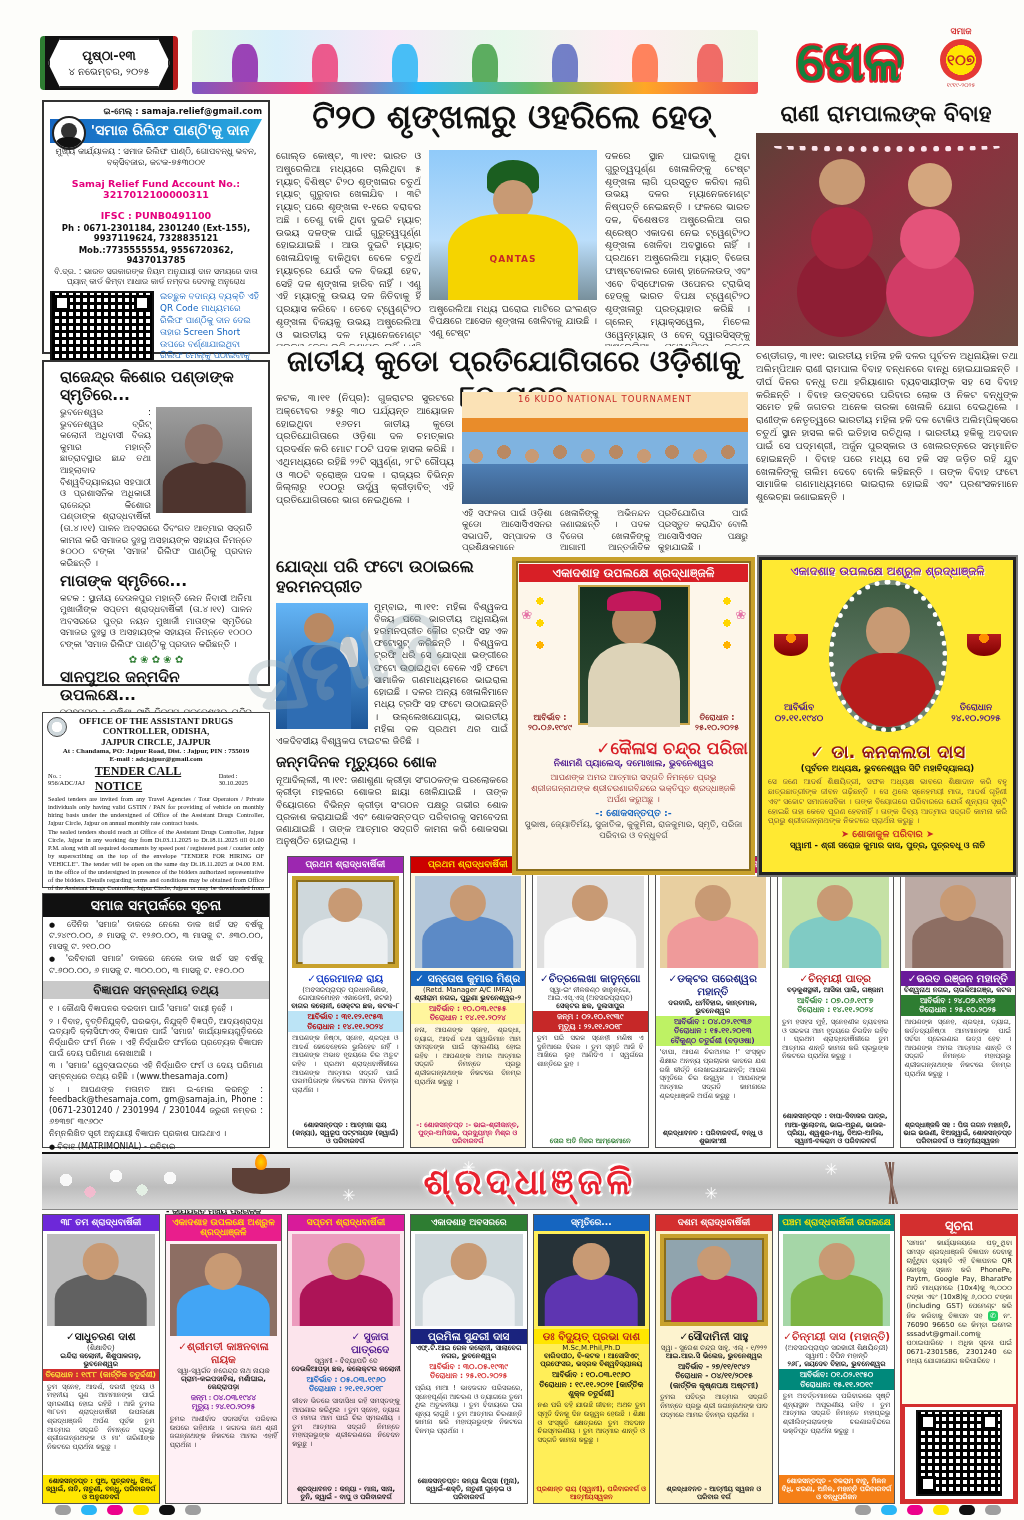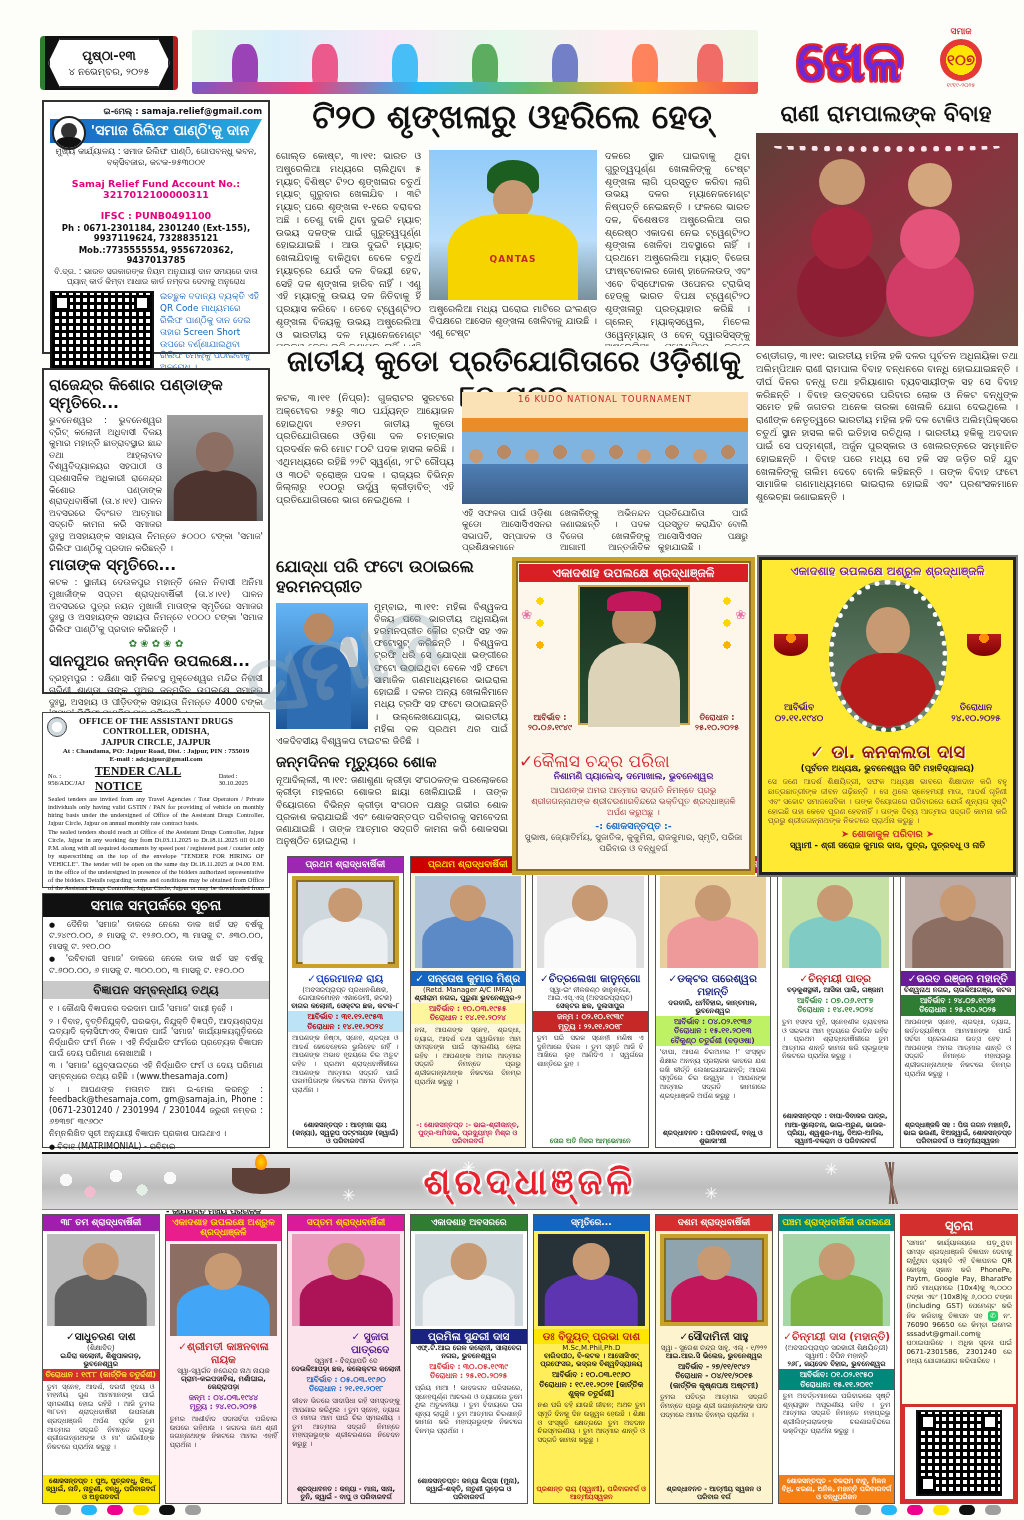--- a/index.html
+++ b/index.html
@@ -18,21 +18,21 @@
     clip-path:polygon(10% 0,90% 0,100% 50%,90% 100%,10% 100%,0 50%);
     display:flex;flex-direction:column;align-items:center;justify-content:center;gap:2px}
   .badge .l1{font-size:13px;font-weight:bold}
   .badge .l2{font-size:10px}
   .sports-banner{position:absolute;left:152px;top:4px;width:566px;height:64px;border-radius:3px;
     background:linear-gradient(90deg,#e7f6e9,#d9f0fa 15%,#f7e9f7 35%,#e8f8ec 55%,#fdeef2 75%,#eef6e6);overflow:hidden}
   .sports-banner .fig{position:absolute;bottom:4px;width:26px;height:46px;border-radius:40% 40% 30% 30%;opacity:.85}
   .sports-banner .grass{position:absolute;left:0;bottom:0;width:100%;height:12px;
     background:linear-gradient(90deg,#7e57c2,#ec407a,#29b6f6,#66bb6a,#ffa726,#ef5350)}
   .khela{position:absolute;left:728px;top:0;width:164px;height:72px;display:flex;align-items:center;justify-content:center;
-    font-size:54px;font-weight:bold;color:#6d28d9;
+    font-size:54px;font-weight:bold;color:#15803d;
     text-shadow:-2px -2px 0 #e8212e,2px -2px 0 #e8212e,-2px 2px 0 #e8212e,2px 2px 0 #e8212e,0 0 6px #fff}
   .mlogo{position:absolute;left:898px;top:0;width:46px;height:72px;text-align:center}
   .mlogo .lp{font-size:9px;color:#d32f2f;font-weight:bold}
   .mlogo .ln{width:42px;height:42px;margin:2px auto 0;border-radius:50%;background:radial-gradient(circle,#ffe600 55%,#e53935 56%);
     display:flex;align-items:center;justify-content:center;font-size:15px;font-weight:bold;color:#c62828;border:2px solid #e53935}
   .mlogo .ly{font-size:6px;color:#c62828}
 
   
   .box{border:2px solid #333;background:#fff}
   .relief{left:42px;top:100px;width:228px;height:254px;padding:4px 6px;font-size:9px}
@@ -48,21 +48,21 @@
   .relief .nt{font-size:8px;text-align:center;margin-top:2px}
   .relief .qr-row{display:flex;gap:6px;margin-top:4px}
   .qr{position:relative;background:
       repeating-linear-gradient(90deg,#000 0 3px,transparent 3px 7px),
       repeating-linear-gradient(0deg,#000 0 3px,#fff 3px 7px);border:2px solid #111}
   .qr i{position:absolute;width:16px;height:16px;border:3px solid #000;background:#fff}
   .qr i.e1{left:2px;top:2px}.qr i.e2{right:2px;top:2px}.qr i.e3{left:2px;bottom:2px}
   .relief .qr{width:104px;height:100px;flex:none}
   .relief .qn{font-size:8.8px;color:#1565c0;line-height:1.35}
 
-  .mems{left:42px;top:368px;width:228px;height:326px;padding:4px 5px;font-size:9px}
+  .mems{left:42px;top:360px;width:228px;height:326px;padding:4px 16px;font-size:9px}
   .mems h3{font-size:15.5px;margin:2px 0 3px}
   .mems .b{font-size:8.8px;line-height:1.32}
   .mems .pic{float:right;width:96px;height:106px;margin:0 0 3px 5px;background:linear-gradient(#9e9e9e,#616161);position:relative}
   .mems .pic::before{content:"";position:absolute;left:50%;top:16%;width:40%;height:38%;border-radius:50%;background:#8d6e63;transform:translateX(-50%)}
   .mems .pic::after{content:"";position:absolute;left:50%;top:52%;width:86%;height:48%;border-radius:45% 45% 0 0;background:#4e342e;transform:translateX(-50%)}
   .mems .divider{text-align:center;color:#2e7d32;font-size:10px;margin:3px 0}
   .mems .ft{font-size:9px;font-weight:bold;margin-top:4px}
 
   .tender{left:42px;top:712px;width:228px;height:176px;border:1.5px solid #444;background:#fff;padding:3px 5px;
      font-family:"Liberation Serif","DejaVu Serif",serif}
@@ -145,21 +145,21 @@
   .kailash .kph::before{content:"";position:absolute;left:50%;top:14px;width:44px;height:44px;border-radius:50%;background:#b98963;transform:translateX(-50%)}
   .kailash .kph::after{content:"";position:absolute;left:50%;top:56px;width:92px;height:84px;border-radius:45% 45% 0 0;background:#ddd3b8;transform:translateX(-50%)}
   .kailash .turban{position:absolute;left:50%;top:4px;width:54px;height:20px;border-radius:50% 50% 10% 10%;background:#c2185b;transform:translateX(-50%)}
   .kailash .lamp{position:absolute;top:8px;width:14px;height:56px;background:
      radial-gradient(circle 6px at 50% 8px,#ffd600 60%,transparent 61%),
      radial-gradient(circle 6px at 50% 30px,#ffd600 60%,transparent 61%),
      radial-gradient(circle 6px at 50% 52px,#ffb300 60%,transparent 61%)}
   .kailash .lamp.l{left:14px}.kailash .lamp.r{right:14px}
   .kailash .kdt{position:absolute;bottom:2px;font-size:8px;color:#8a1c1c;font-weight:bold;width:58px;text-align:center}
   .kailash .kdt.l{left:2px}.kailash .kdt.r{right:2px}
-  .kailash .kname{color:#d81f26;font-weight:normal;font-size:17px;text-align:left;margin-top:16px}
+  .kailash .kname{color:#d81f26;font-weight:bold;font-size:17px;text-align:right;margin-top:3px}
   .kailash .kaddr{font-size:9px;text-align:center;color:#4a148c;font-weight:bold}
   .kailash .kbody{font-size:8.4px;color:#8a1c1c;text-align:center;margin-top:3px;line-height:1.3;padding:0 4px}
   .kailash .kml{color:#1565c0;font-weight:bold;font-size:9.5px;text-align:center;margin-top:2px}
   .kailash .kmr{font-size:8.6px;text-align:center;color:#333;line-height:1.25}
   .corner{position:absolute;font-size:13px;color:#e573a7}
   .corner.c1{left:2px;top:22px}.corner.c2{right:2px;top:22px}
 
   .kanak{left:759px;top:557px;width:257px;height:318px;background:#ffe932;border:3px solid #222;outline:2px solid #777;
      display:flex;flex-direction:column;padding:4px 6px;z-index:6}
   .kanak .kh{color:#7b1fa2;font-weight:bold;font-size:11.5px;text-align:center;text-shadow:1px 1px 0 #fff}
@@ -523,40 +523,40 @@
       </div>
       <div class="nqr-wrap">
           <div class="qr">
             <i class="e1"></i>
             <i class="e2"></i>
             <i class="e3"></i>
           </div>
         </div>
     </div>
   <div class="sad">
-    <div class="sad-h" style="background: #a21caf; color: rgb(255, 255, 255);">୩୮ ତମ ଶ୍ରାଦ୍ଧବାର୍ଷିକୀ</div>
+    <div class="sad-h" style="background: #6d28d9; color: rgb(255, 255, 255);">୩୮ ତମ ଶ୍ରାଦ୍ଧବାର୍ଷିକୀ</div>
     <div class="sad-ph ph person" style="--pbg: #bdbdbd; --ptone: #616161;"></div>
     <div class="sad-nm" style="color: rgb(17, 17, 17);">✓ସାଧୁଚରଣ ଦାଶ</div>
     <div class="sad-sub">(ଶିକ୍ଷାବିତ୍)</div>
     <div class="sad-addr">ଇନ୍ଦିରା କଲୋନୀ, ଶିଶୁପାଳଗଡ଼, ଭୁବନେଶ୍ୱର</div>
     <div class="sad-dt" style="background: rgb(211, 47, 47); color: rgb(255, 235, 59);">
 
       <span>ତିରୋଧାନ : ୧୯୮୮ (କାର୍ତ୍ତିକ ଚତୁର୍ଦ୍ଦଶୀ)</span>
 
     </div>
     <div class="sad-bd">ତୁମ ସ୍ନେହ, ଆଦର୍ଶ, ଦରଦୀ ହୃଦୟ ଓ ମହନୀୟ ଗୁଣ ଆମମାନଙ୍କ ପାଇଁ ସ୍ମରଣୀୟ ହୋଇ ରହିଛି । ଆଜି ତୁମର ୩୮ତମ ଶ୍ରାଦ୍ଧବାର୍ଷିକୀ ଉପଲକ୍ଷେ ଶ୍ରଦ୍ଧାଞ୍ଜଳି ଅର୍ପଣ ପୂର୍ବକ ତୁମ ଆତ୍ମାର ସଦ୍‌ଗତି ନିମନ୍ତେ ପ୍ରଭୁ ଶ୍ରୀଜଗନ୍ନାଥଙ୍କ ଓ ମା' ତାରିଣୀଙ୍କ ନିକଟରେ ପ୍ରାର୍ଥନା କରୁଛୁ ।</div>
     <div class="sad-mr" style="background: rgb(255, 230, 0); color: rgb(17, 17, 17);">ଶୋକସନ୍ତପ୍ତ : ପୁଅ, ପୁତ୍ରବଧୂ, ଝିଅ, ଜ୍ୱାଇଁ, ନାତି, ନାତୁଣୀ, ବନ୍ଧୁ, ପରିବାରବର୍ଗ ଓ ଅନୁଗତବର୍ଗ</div>
   </div>
       <div class="sad" style="background: rgb(255, 240, 245);">
     <div class="sad-h" style="background: rgb(233, 30, 140); color: rgb(255, 230, 0);">ଏକାଦଶାହ ଉପଲକ୍ଷେ ଅଶ୍ରୁଳ ଶ୍ରଦ୍ଧାଞ୍ଜଳି</div>
     <div class="sad-ph ph person" style="--pbg: #8d6e63; --ptone: #42a5f5;"></div>
     <div class="sad-nm" style="color: rgb(198, 40, 40);">✓ଶ୍ରୀମତୀ କାଞ୍ଚନବାଳା ନାୟକ</div>
     <div class="sad-sub">ସ୍ୱା-ସ୍ୱର୍ଗତ ନରେନ୍ଦ୍ର ନାଥ ନାୟକ</div>
     <div class="sad-addr">ଗ୍ରାମ-କଇପଦାବିଳା, ମର୍ଶାଘାଇ, କେନ୍ଦ୍ରାପଡ଼ା</div>
-    <div class="sad-dt" style="color: rgb(123, 31, 162);">
+    <div class="sad-dt" style="color: rgb(123, 31, 162); font-family: Liberation Serif, serif;">
       <span>ଜନ୍ମ : ୦୪.୦୩.୧୯୪୪</span>
       <span>ମୃତ୍ୟୁ : ୨୪.୧୦.୨୦୨୫</span>
 
     </div>
     <div class="sad-bd">ତୁମର ଆଶୀର୍ବାଦ ସଦାସର୍ବଦା ପରିବାର ଉପରେ ରହିଥାଉ । ଜଗତର ନାଥ ଶ୍ରୀ ଜଗନ୍ନାଥଙ୍କ ନିକଟରେ ଆମର ଏହାହିଁ ପ୍ରାର୍ଥନା ।</div>
   </div>
       <div class="sad" style="background: rgb(252, 228, 236);">
     <div class="sad-h" style="background: rgb(216, 27, 154); color: rgb(255, 230, 0);">ସପ୍ତମ ଶ୍ରାଦ୍ଧବାର୍ଷିକୀ</div>
     <div class="sad-ph ph person" style="--pbg: #ec9bbd; --ptone: #ad1457;"></div>
     <div class="sad-nm" style="color: rgb(74, 20, 140); margin-left: 48px;">✓ ସୁଜାତା ପାତ୍ରଦେ</div>

